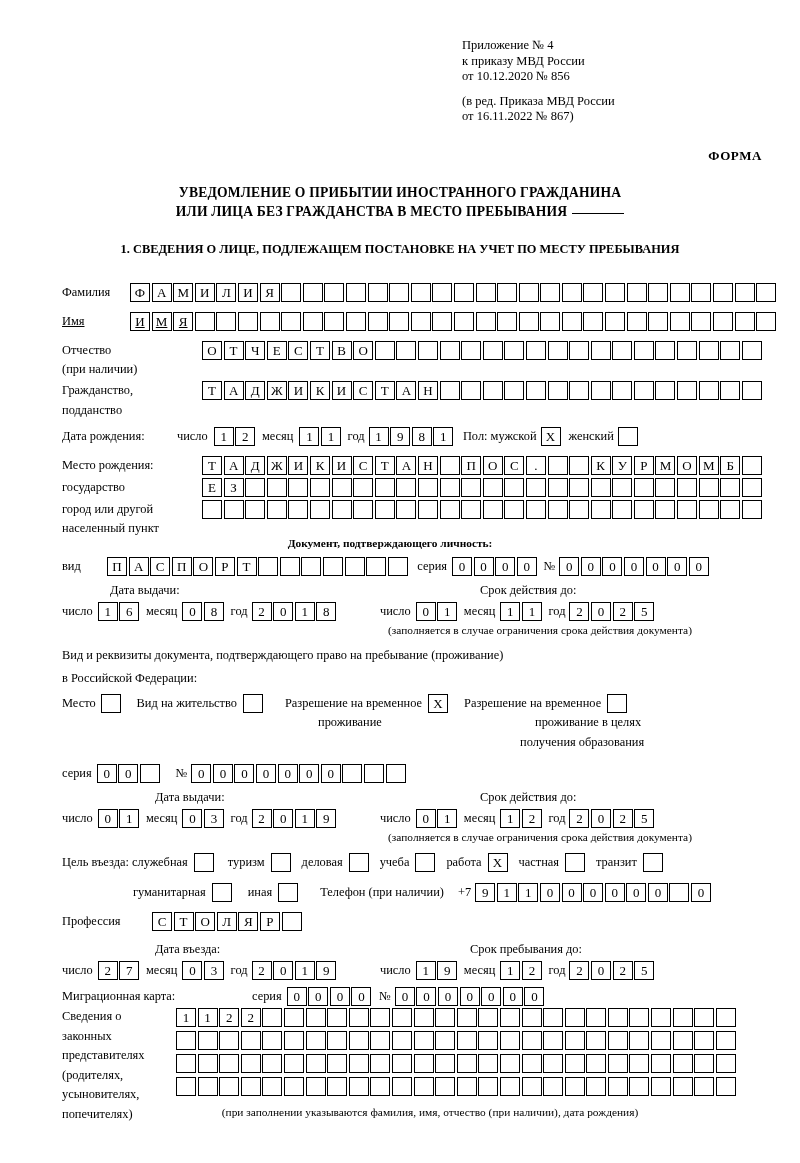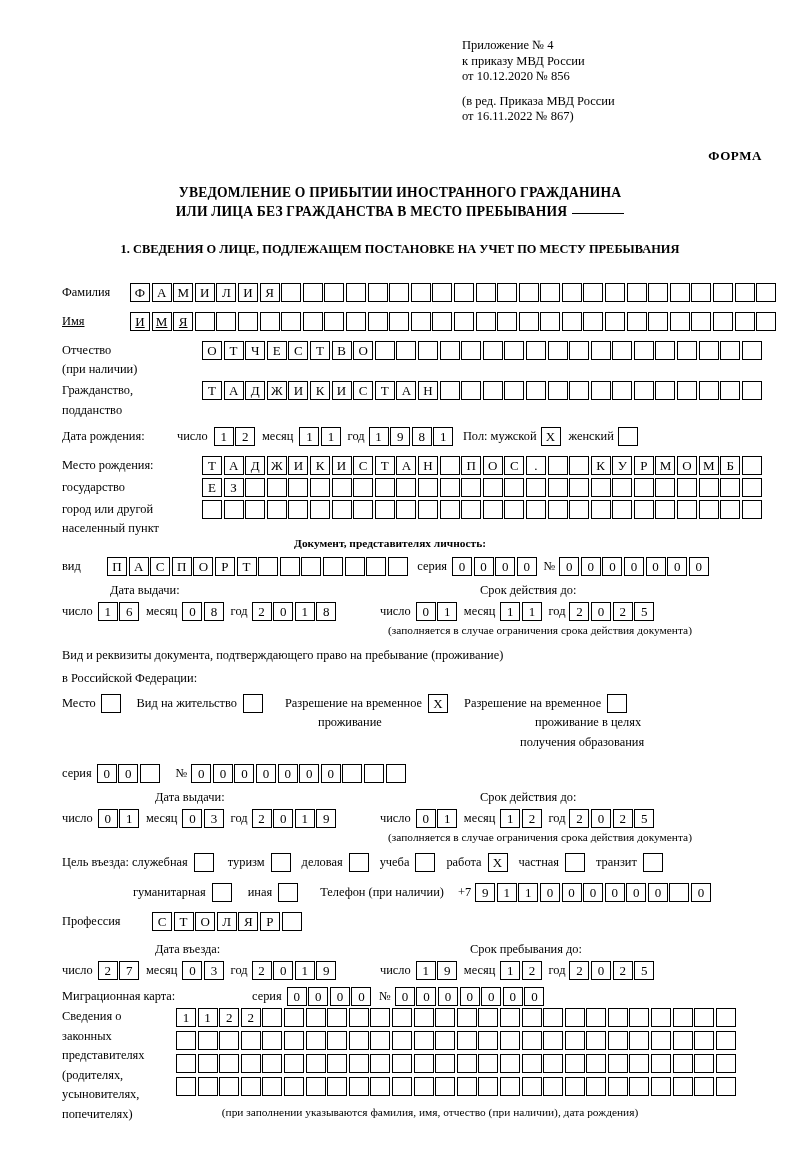--- a/index.html
+++ b/index.html
@@ -400,21 +400,21 @@
         <span class="cell"></span>
         <span class="cell"></span>
         <span class="cell"></span>
         <span class="cell"></span>
       </span>
   </div>
   <div class="row" style="top:521px; left:62px;">
     <span class="lbl">населенный пункт</span>
   </div>
 
-  <div class="center-note bold" style="top:537px; left:180px; width:420px;">Документ, представителях личность:</div>
+  <div class="center-note bold" style="top:537px; left:180px; width:420px;">Документ, подтверждающего личность:</div>
 
   <div class="row" style="top:557px; left:62px;">
     <span class="lbl" style="width:45px;">вид</span>
     <span class="cells" id="c-dockind">
         <span class="cell">П</span>
         <span class="cell">А</span>
         <span class="cell">С</span>
         <span class="cell">П</span>
         <span class="cell">О</span>
         <span class="cell">Р</span>

